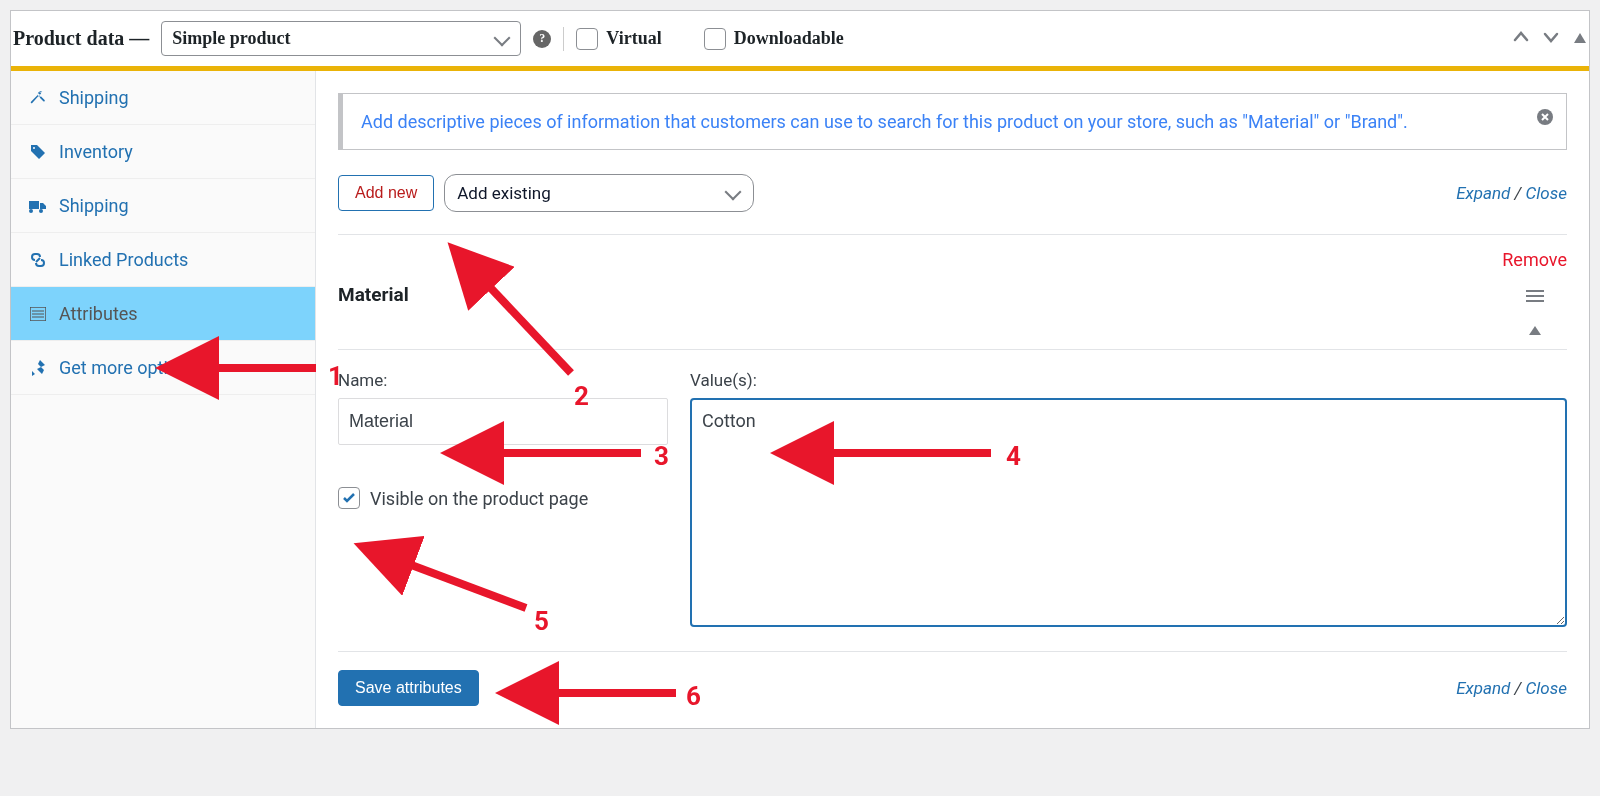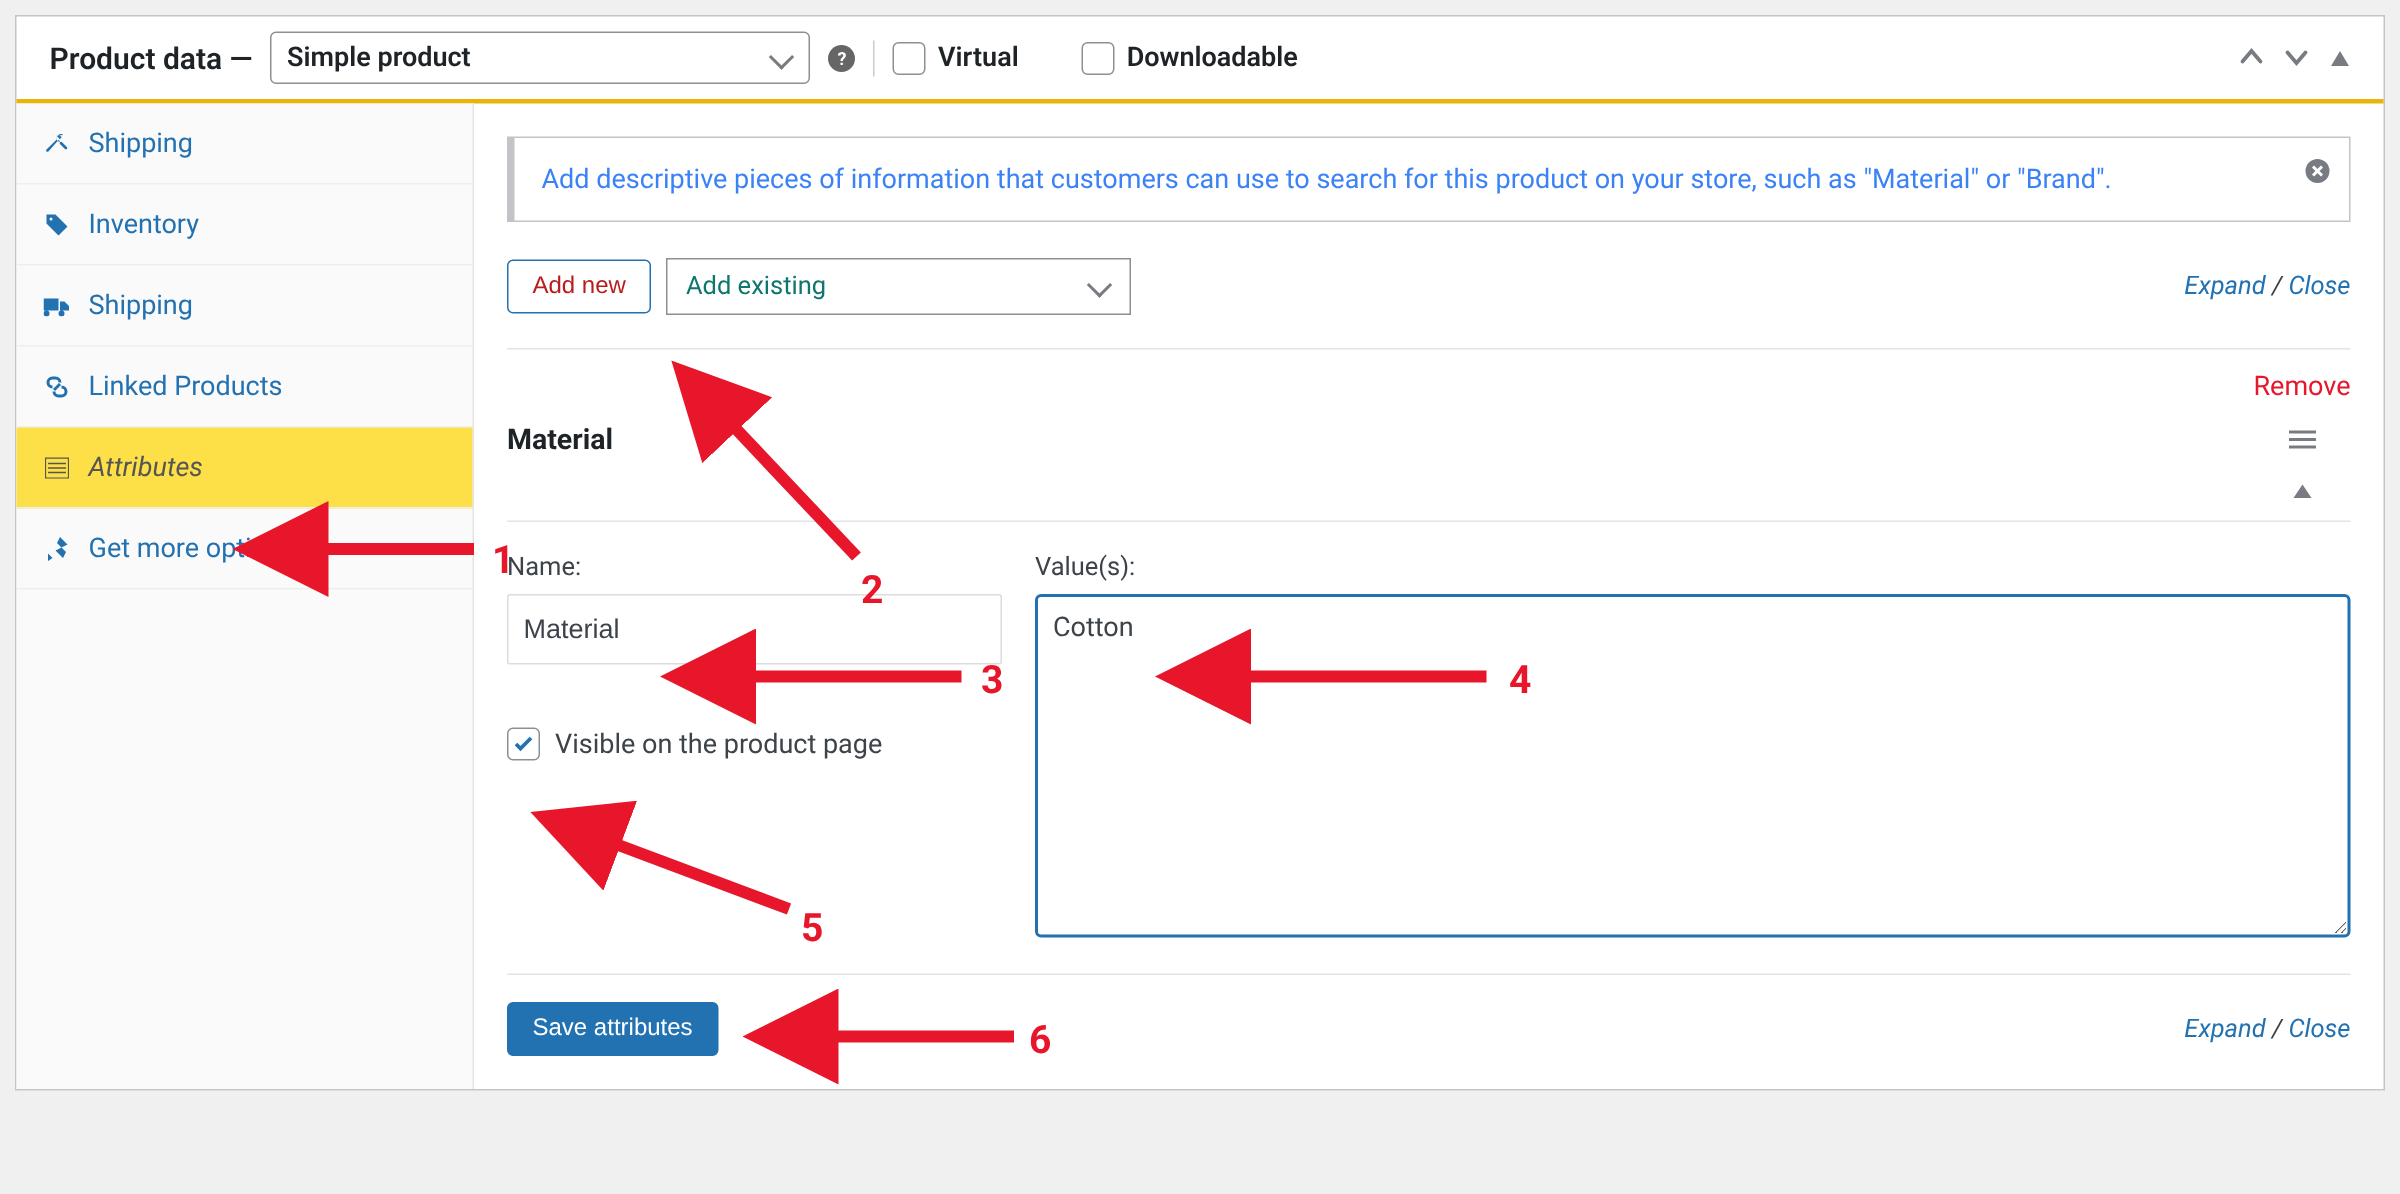--- a/index.html
+++ b/index.html
@@ -14,23 +14,24 @@
       font-size: 15px;
       color: #3c434a;
     }
     .panel {
       background: #fff;
       border: 1px solid #c3c4c7;
     }
     .panel-header {
       display: flex;
       align-items: center;
-      padding: 10px 22px;
-      border-bottom: 3px solid #eab308;
+      padding: 10px 2px;
+      border-bottom: 5px solid #eab308;
       gap: 12px;
+      font-family: Liberation Serif, serif;
     }
     .panel-title {
       font-weight: 600;
       font-size: 20px;
       color: #1d2327;
     }
     .product-type-select {
       display: flex;
       align-items: center;
       border: 1px solid #8c8f94;
@@ -121,24 +122,23 @@
       display: flex;
       align-items: center;
       gap: 12px;
       padding: 16px 18px;
       color: #2271b1;
       font-size: 18px;
       cursor: pointer;
       border-bottom: 1px solid #eee;
     }
     .sidebar-item.active {
-      background: #fde047;
+      background: #7dd3fc;
       color: #555;
       border-left: 0;
-      font-style: italic;
     }
     .sidebar-icon {
       width: 18px;
       height: 18px;
       display: flex;
       align-items: center;
       justify-content: center;
       color: inherit;
     }
     .main {
@@ -182,24 +182,24 @@
     .btn-primary {
       background: #2271b1;
       color: #fff;
       border-color: #2271b1;
     }
     .select-existing {
       display: flex;
       align-items: center;
       justify-content: space-between;
       border: 1px solid #8c8f94;
-      border-radius: 0;
+      border-radius: 12px;
       padding: 8px 12px;
       width: 310px;
-      color: #0f766e;
+      color: #0f172a;
       font-size: 17px;
       cursor: pointer;
     }
     .expand-close {
       margin-left: auto;
       font-size: 17px;
       font-style: italic;
     }
     .expand-close a {
       color: #2271b1;

